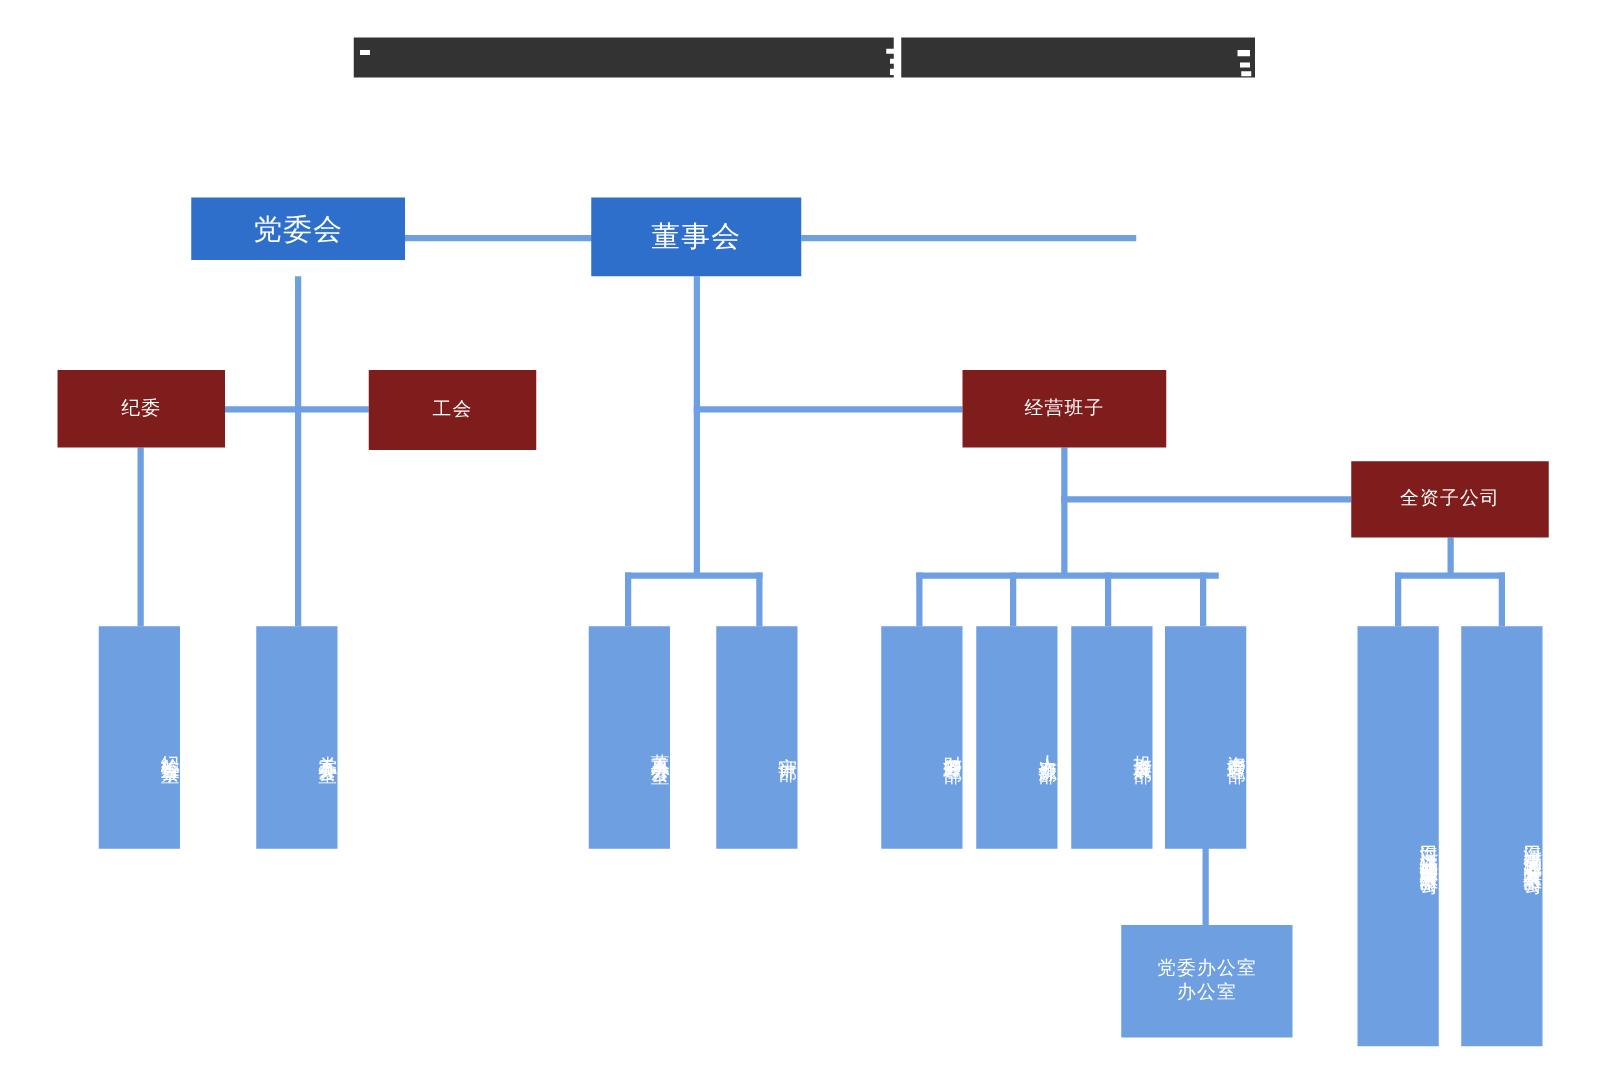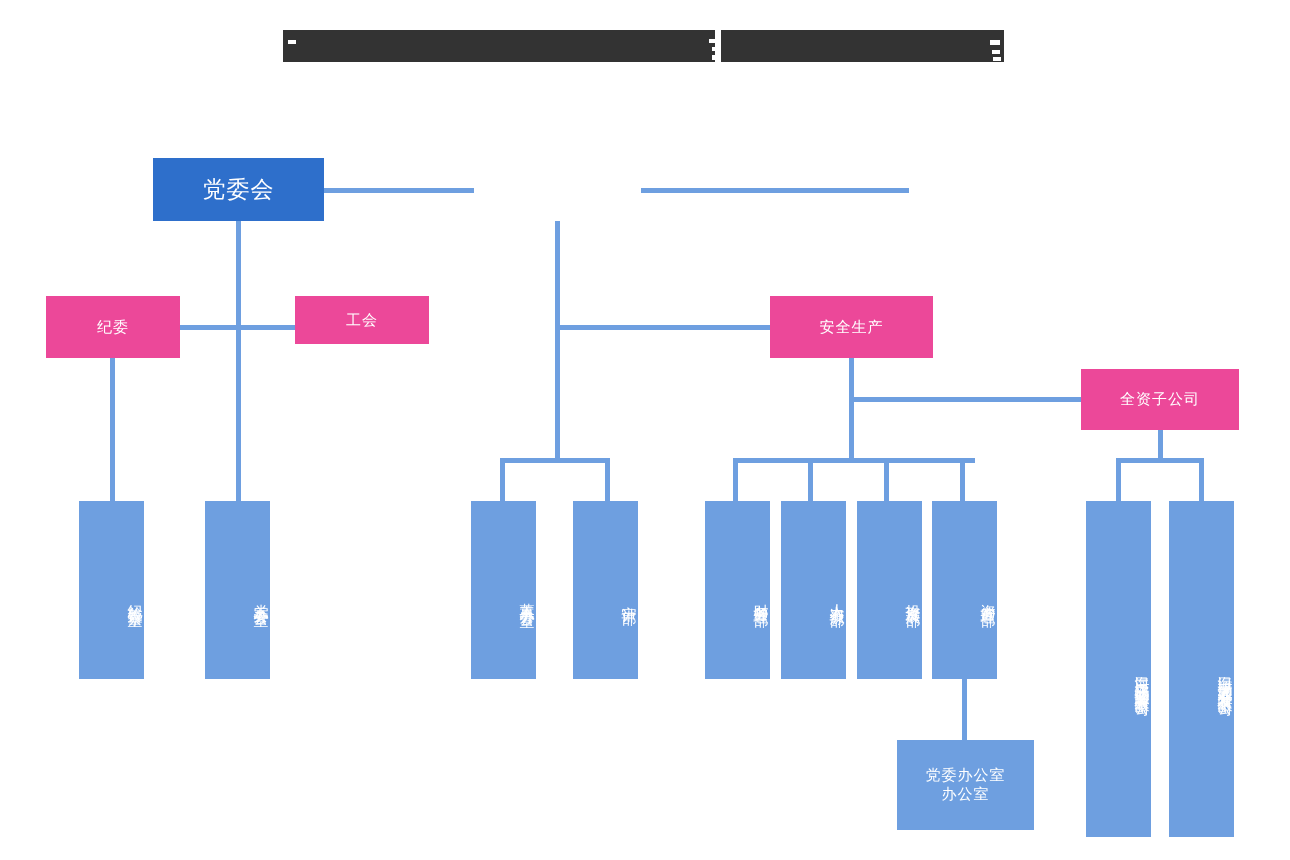--- a/index.html
+++ b/index.html
@@ -27,21 +27,21 @@
     box-sizing:border-box;
     display:flex;
     align-items:center;
     justify-content:center;
     color:#ffffff;
     text-align:center;
     line-height:1.25;
     letter-spacing:1px;
   }
   .node.lvl1{ background:#2E6FCB; font-size:23px; }
-  .node.lvl2{ background:#ec4899; font-size:15px; }
+  .node.lvl2{ background:#7f1d1d; font-size:15px; }
   .node.dept{ background:#6E9FE0; font-size:15px; }
 
   
   .node.vert{
     writing-mode:vertical-rl;
     text-orientation:upright;
     align-items:flex-start;
     justify-content:center;
     padding-top:14px;
     letter-spacing:2px;
@@ -93,29 +93,30 @@
   <div class="ln" style="left:884px;top:458px;width:5px;height:43px;"></div>
   <div class="ln" style="left:960px;top:458px;width:5px;height:43px;"></div>
 
   <div class="ln" style="left:962px;top:678px;width:5px;height:62px;"></div>
 
   <div class="ln" style="left:1158px;top:430px;width:5px;height:32px;"></div>
   <div class="ln" style="left:1116px;top:458px;width:88px;height:5px;"></div>
   <div class="ln" style="left:1116px;top:458px;width:5px;height:43px;"></div>
   <div class="ln" style="left:1199px;top:458px;width:5px;height:43px;"></div>
 
-  <div class="node lvl1" style="left:153px;top:158px;width:171px;height:63px;">党委会</div>
+  <div class="node lvl1" style="left:153px;top:158px;width:171px;height:50px;">党委会</div>
 
+  <div class="node lvl1" style="left:473px;top:158px;width:168px;height:63px;">董事会</div>
 
 
   <div class="node lvl2" style="left:46px;top:296px;width:134px;height:62px;">纪委</div>
 
-  <div class="node lvl2" style="left:295px;top:296px;width:134px;height:48px;">工会</div>
+  <div class="node lvl2" style="left:295px;top:296px;width:134px;height:64px;">工会</div>
 
-  <div class="node lvl2" style="left:770px;top:296px;width:163px;height:62px;">安全生产</div>
+  <div class="node lvl2" style="left:770px;top:296px;width:163px;height:62px;">经营班子</div>
 
   <div class="node lvl2" style="left:1081px;top:369px;width:158px;height:61px;">全资子公司</div>
 
   <div class="node dept vert" style="left:79px;top:501px;width:65px;height:178px;">纪检监察室</div>
 
   <div class="node dept vert" style="left:205px;top:501px;width:65px;height:178px;">党委办公室</div>
 
   <div class="node dept vert" style="left:471px;top:501px;width:65px;height:178px;">董事会办公室</div>
 
   <div class="node dept vert" style="left:573px;top:501px;width:65px;height:178px;">审计部</div>

